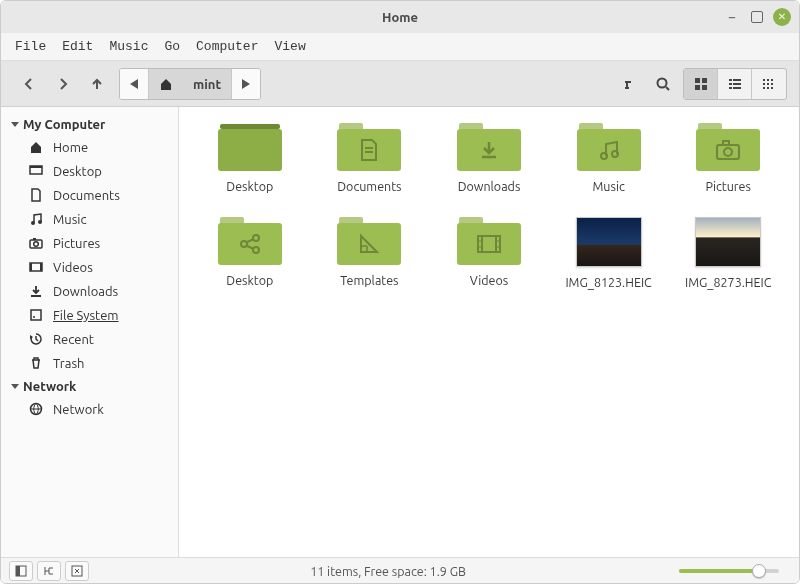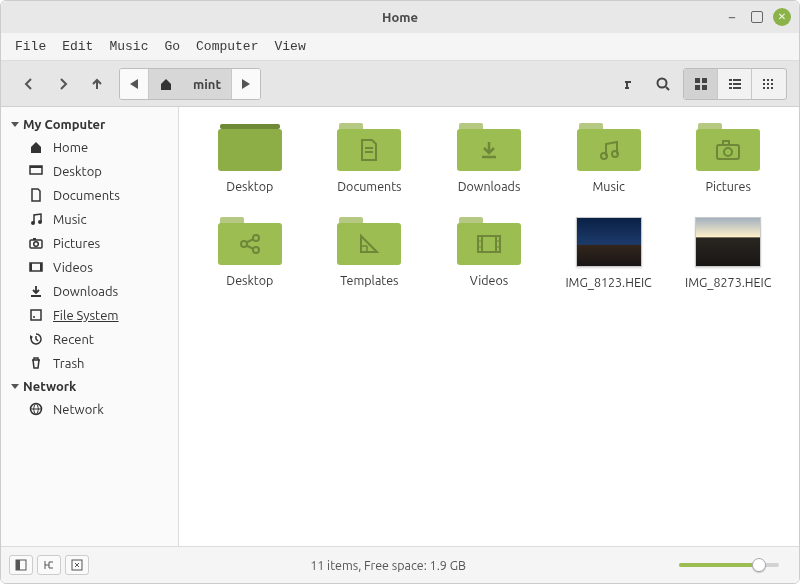--- a/index.html
+++ b/index.html
@@ -204,21 +204,21 @@
     width: 66px; height: 50px;
     border: 1px solid #c9c9c9;
     box-shadow: 0 1px 2px rgba(0,0,0,.15);
     display:flex;
   }
   .thumb.sky { background: linear-gradient(to bottom, #0a2146 0%, #1c3a6a 55%, #33261d 56%, #191515 100%);}
   .thumb.bridge { background: linear-gradient(to bottom, #7aa0c4 0%, #b9cee2 50%, #4a5a62 51%, #6a6355 100%);}
   .thumb.dusk { background: linear-gradient(to bottom, #a3b1bf 0%, #fff1c9 40%, #2a2622 41%, #181614 100%);}
   
   .statusbar {
-    height: 37px;
+    height: 26px;
     border-top: 1px solid #dcdcdc;
     background:#f5f5f5;
     display:flex;
     align-items:center;
     font-size: 12.5px;
     color:#555;
   }
   .statusbar .left { display:flex; gap:4px; padding:0 8px;}
   .sb {
     width:24px; height:20px; border:1px solid #ccc; border-radius:3px;

